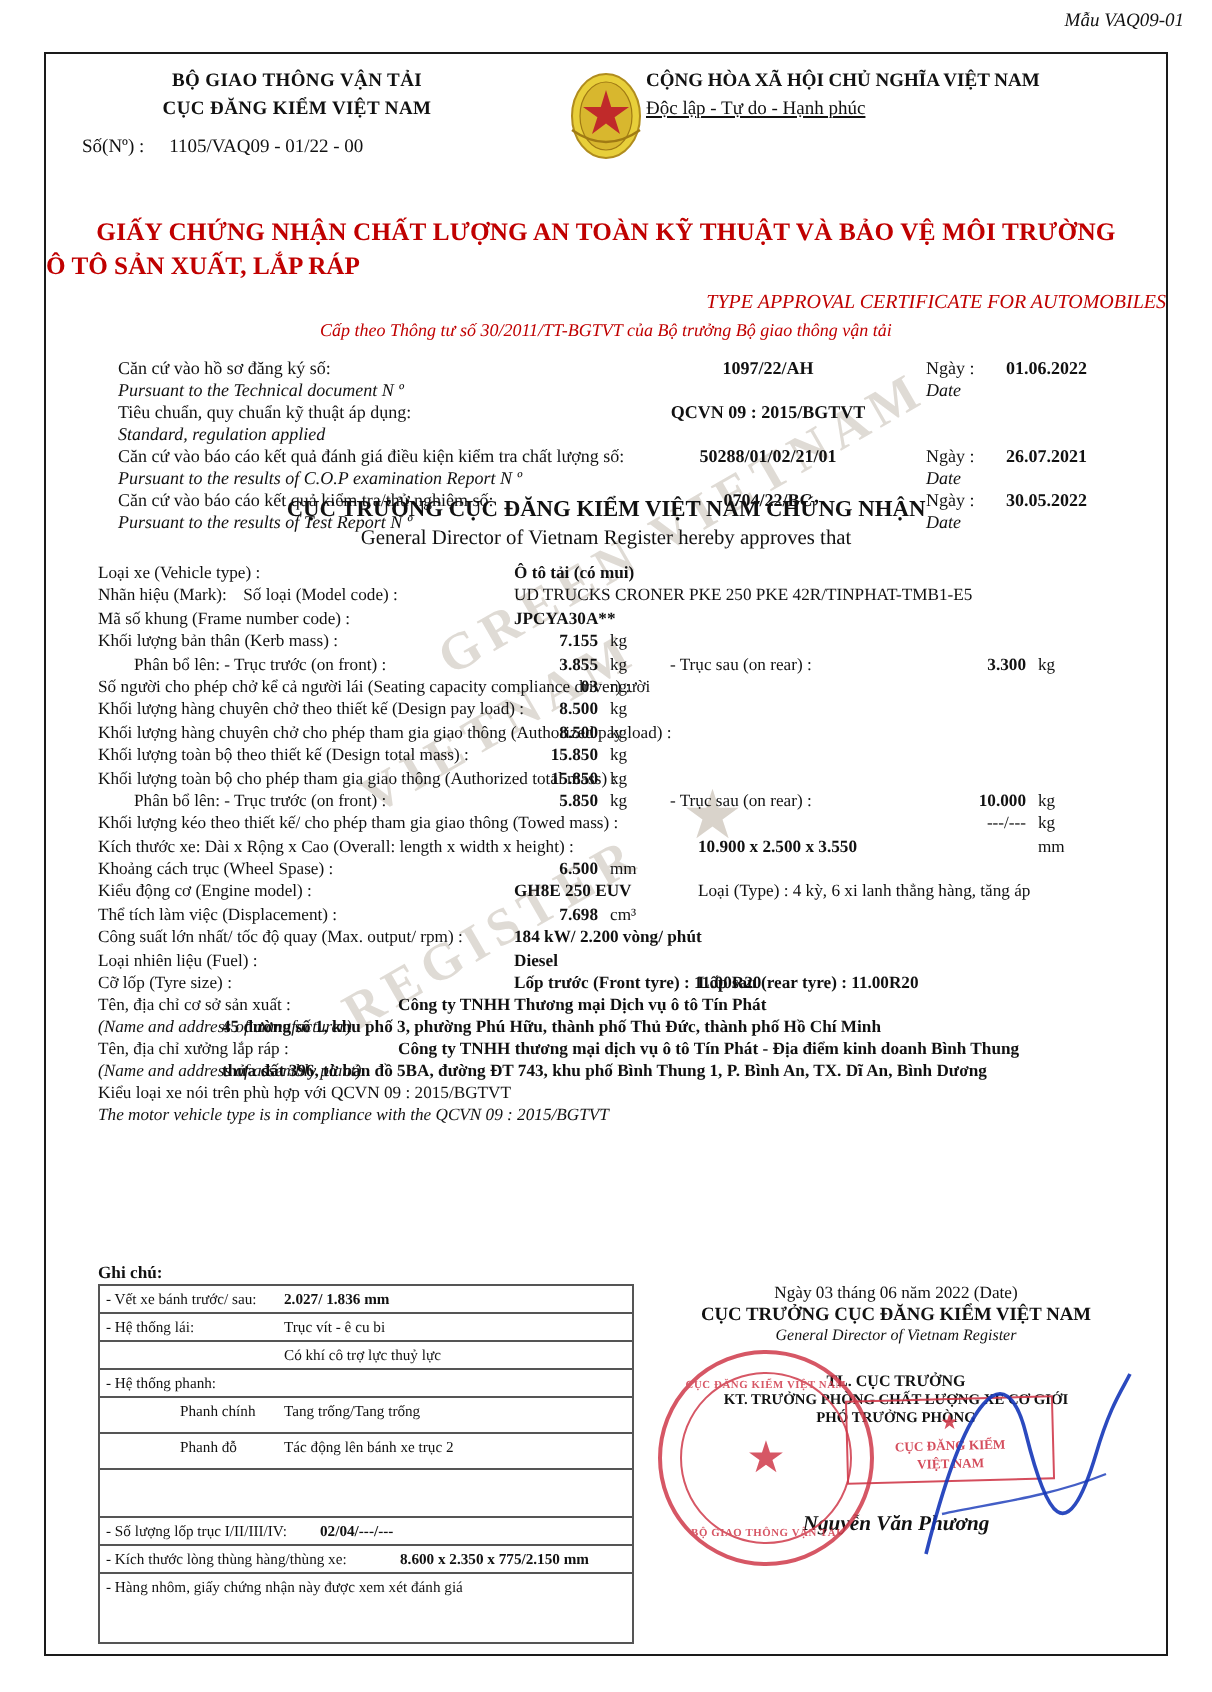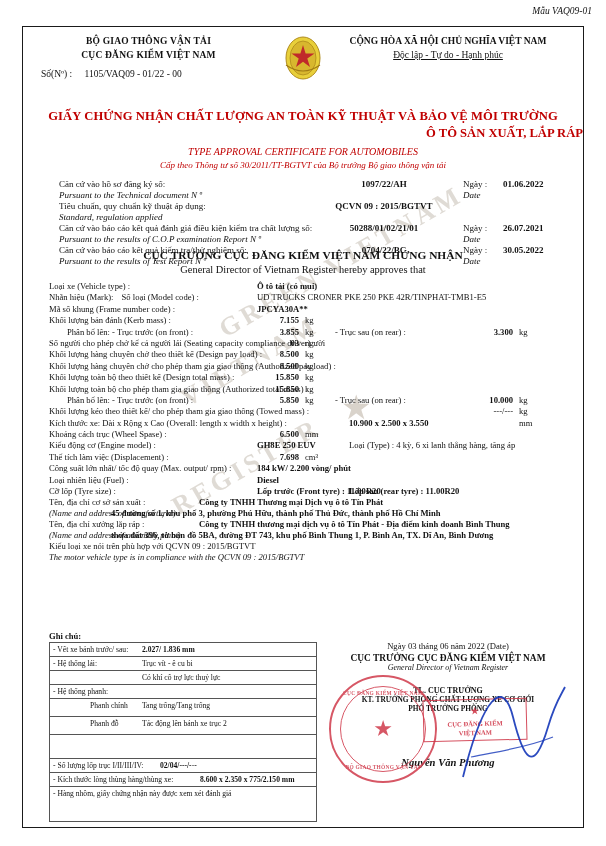--- a/index.html
+++ b/index.html
@@ -20,42 +20,42 @@
     position:absolute;left:22px;top:26px;
     width:562px;height:802px;
     border:1px solid #1a1a1a;
     box-sizing:border-box;
   }
   .inner{position:relative;width:100%;height:100%;}
 
   
   .hdr{position:absolute;left:0;top:8px;width:100%;}
   .hdr-left{position:absolute;left:18px;top:0;width:215px;text-align:center;}
-  .hdr-right{position:absolute;right:10px;top:0;width:250px;text-align:center;}
+  .hdr-right{position:absolute;right:10px;top:0;width:250px;text-align:left;}
   .b{font-weight:bold;}
   .u{text-decoration:underline;}
   .hdr-left div{font-size:9.5px;letter-spacing:.2px;line-height:1.45;}
   .hdr-right div{font-size:9.5px;line-height:1.45;}
   .hdr-right .cnty{font-weight:bold;}
   .sono{position:absolute;left:18px;top:42px;width:230px;font-size:9.5px;}
 
   
   .emblem{position:absolute;left:50%;transform:translateX(-50%);top:0px;width:62px;height:46px;}
 
   
   .t1{
     position:absolute;left:0;top:82px;width:100%;text-align:center;
     color:#c00000;font-weight:bold;font-size:12.6px;letter-spacing:.1px;
   }
   .t2{
-    position:absolute;left:0;top:99px;width:100%;text-align:right;
+    position:absolute;left:0;top:99px;width:100%;text-align:left;
     color:#c00000;font-weight:bold;font-size:12.6px;
   }
   .t3{
-    position:absolute;left:0;top:119px;width:100%;text-align:center;
+    position:absolute;left:0;top:119px;width:100%;text-align:right;
     color:#c00000;font-style:italic;font-size:10px;
   }
   .t4{
     position:absolute;left:0;top:133px;width:100%;text-align:center;
     color:#c00000;font-style:italic;font-size:9px;
   }
 
   
   .pur{position:absolute;left:36px;top:152px;width:500px;font-size:9px;}
   .pur .row{position:relative;height:11px;}
@@ -263,21 +263,21 @@
           <span class="vcen">UD TRUCKS CRONER PKE 250 PKE 42R/TINPHAT-TMB1-E5</span>
         </div>
 
         <div class="srow">
           <span class="lb"><span class="vi">Mã số khung</span>
           <span class="en">(Frame number code) :</span></span>
           <span class="vleft">JPCYA30A**</span>
         </div>
 
         <div class="srow">
-          <span class="lb"><span class="vi">Khối lượng bản đánh</span>
+          <span class="lb"><span class="vi">Khối lượng bản thân</span>
           <span class="en">(Kerb mass) :</span></span>
           <span class="v1">7.155</span>
           <span class="u1">kg</span>
         </div>
 
         <div class="srow">
           <span class="lb" style="left:18px"><span class="vi">Phân bổ lên:  - Trục trước</span>
           <span class="en">(on front) :</span></span>
           <span class="v1">3.855</span>
           <span class="u1">kg</span>

